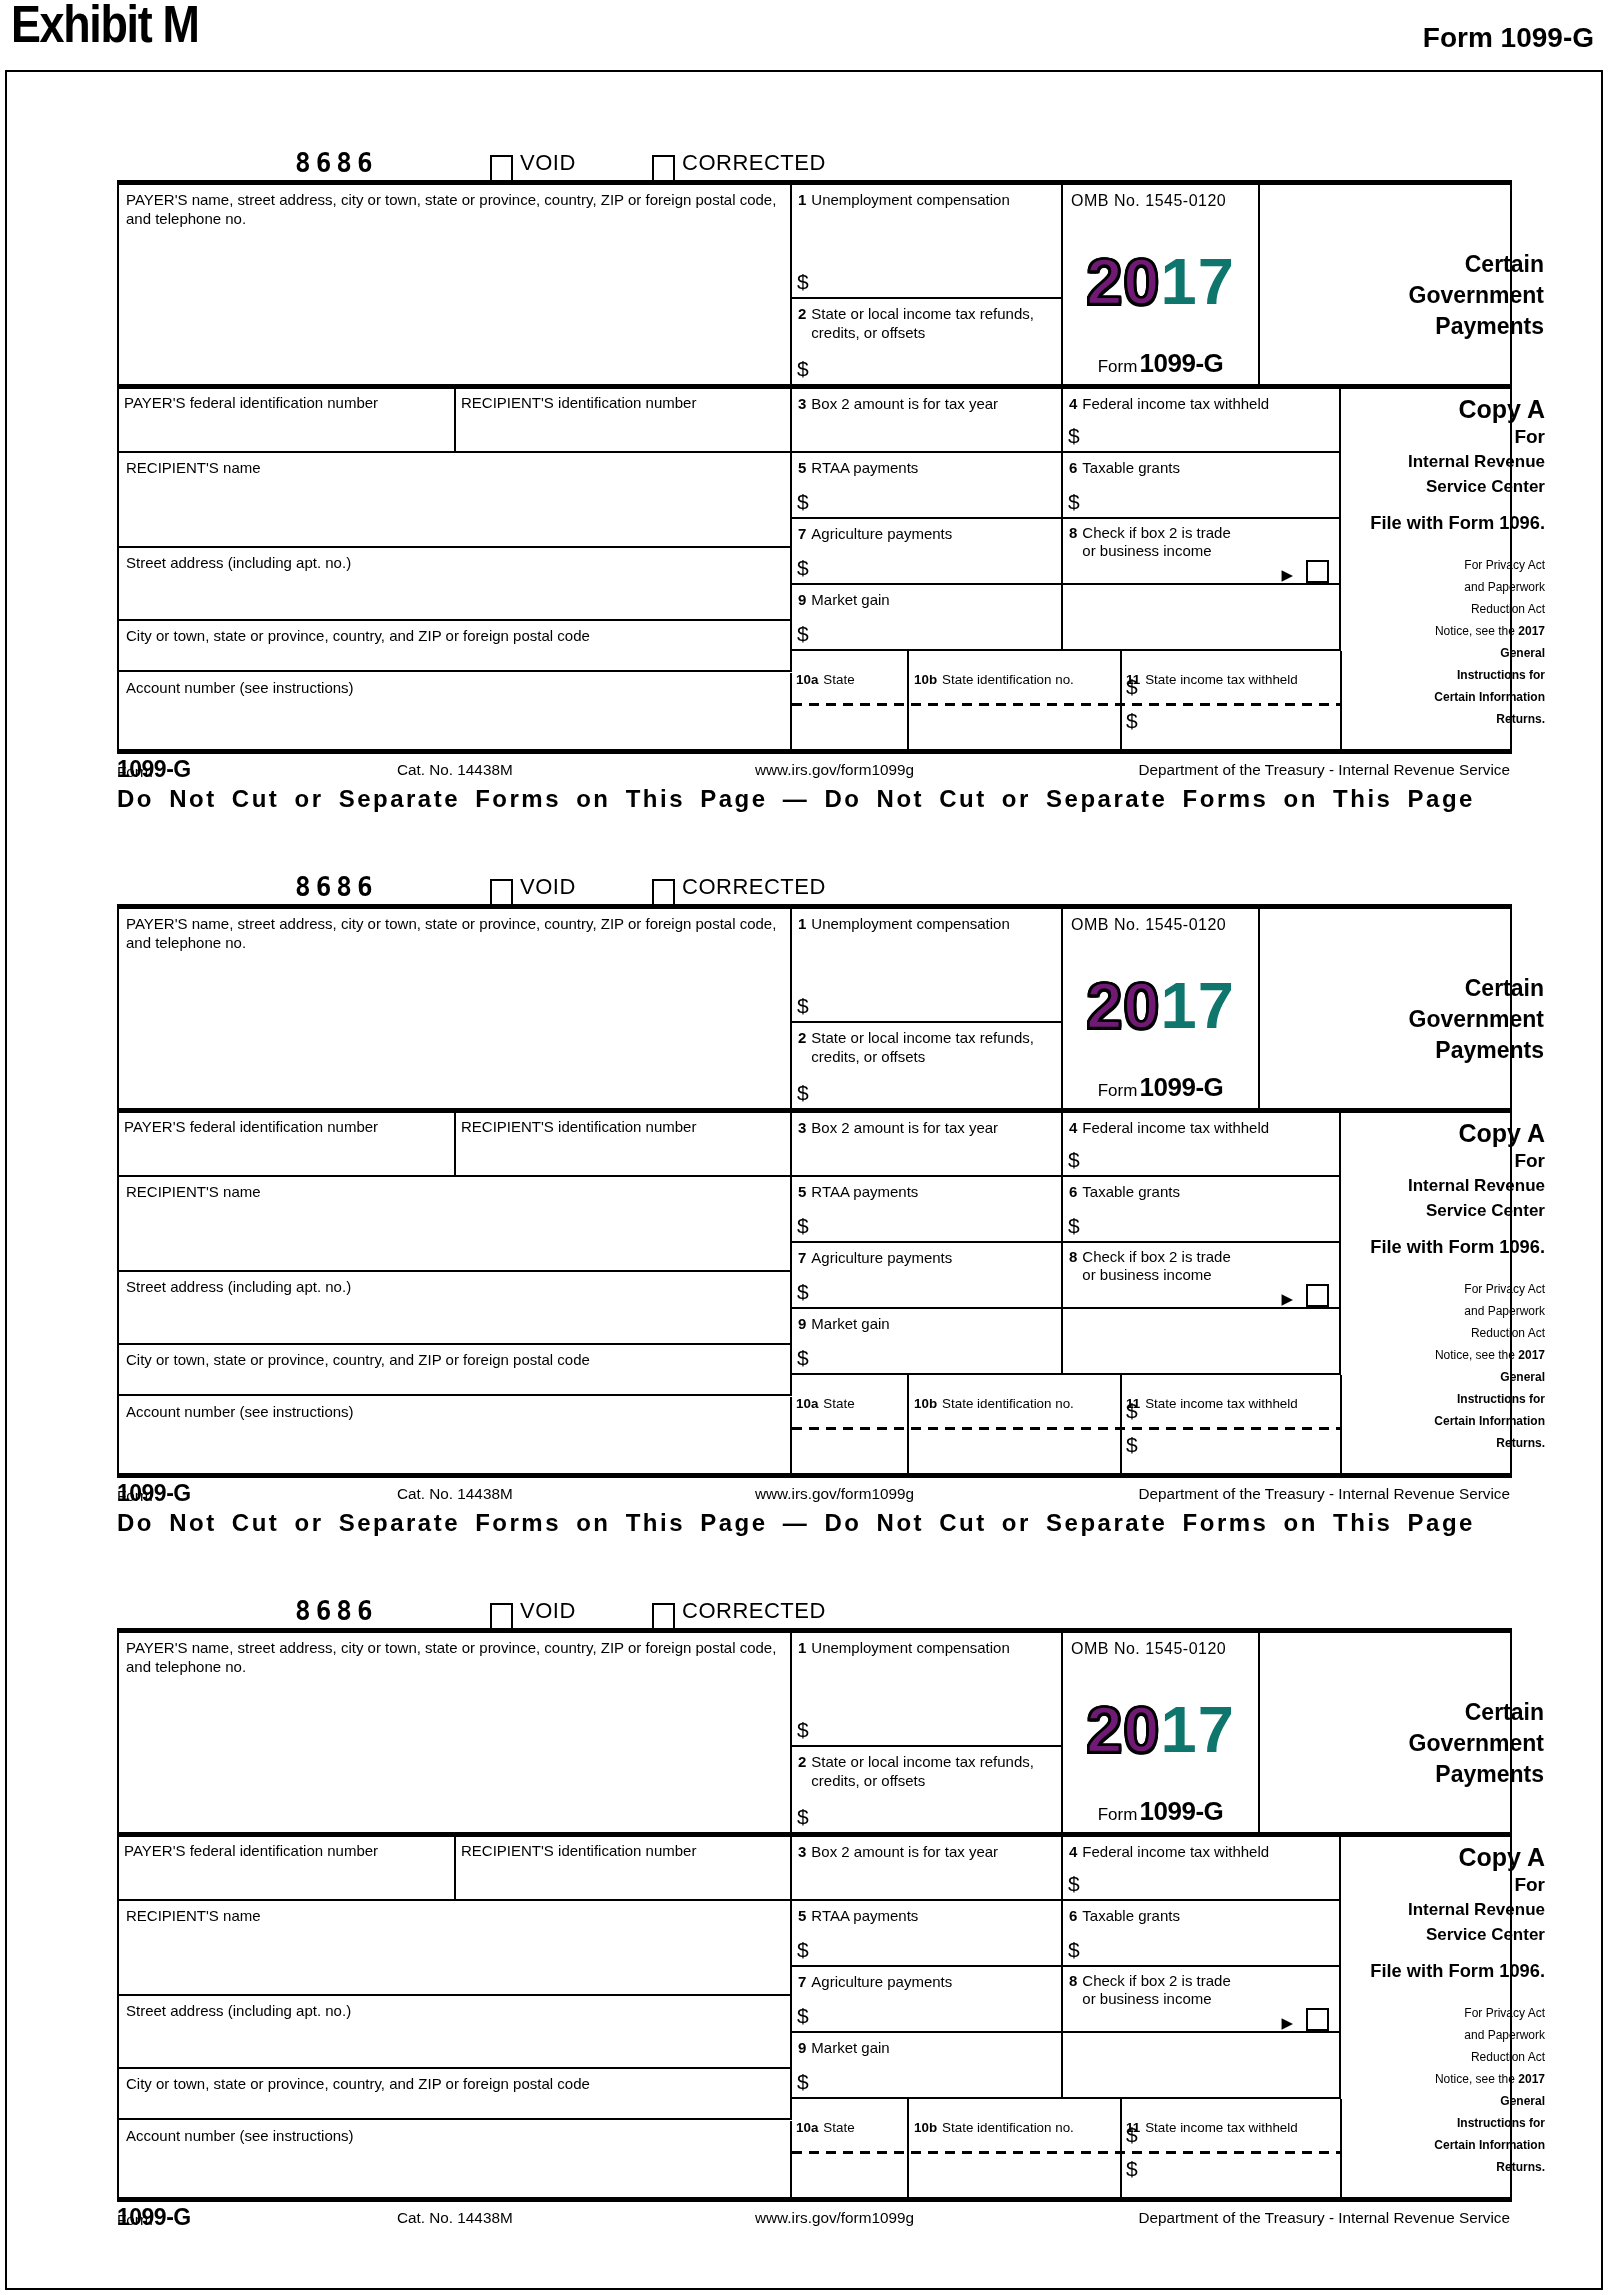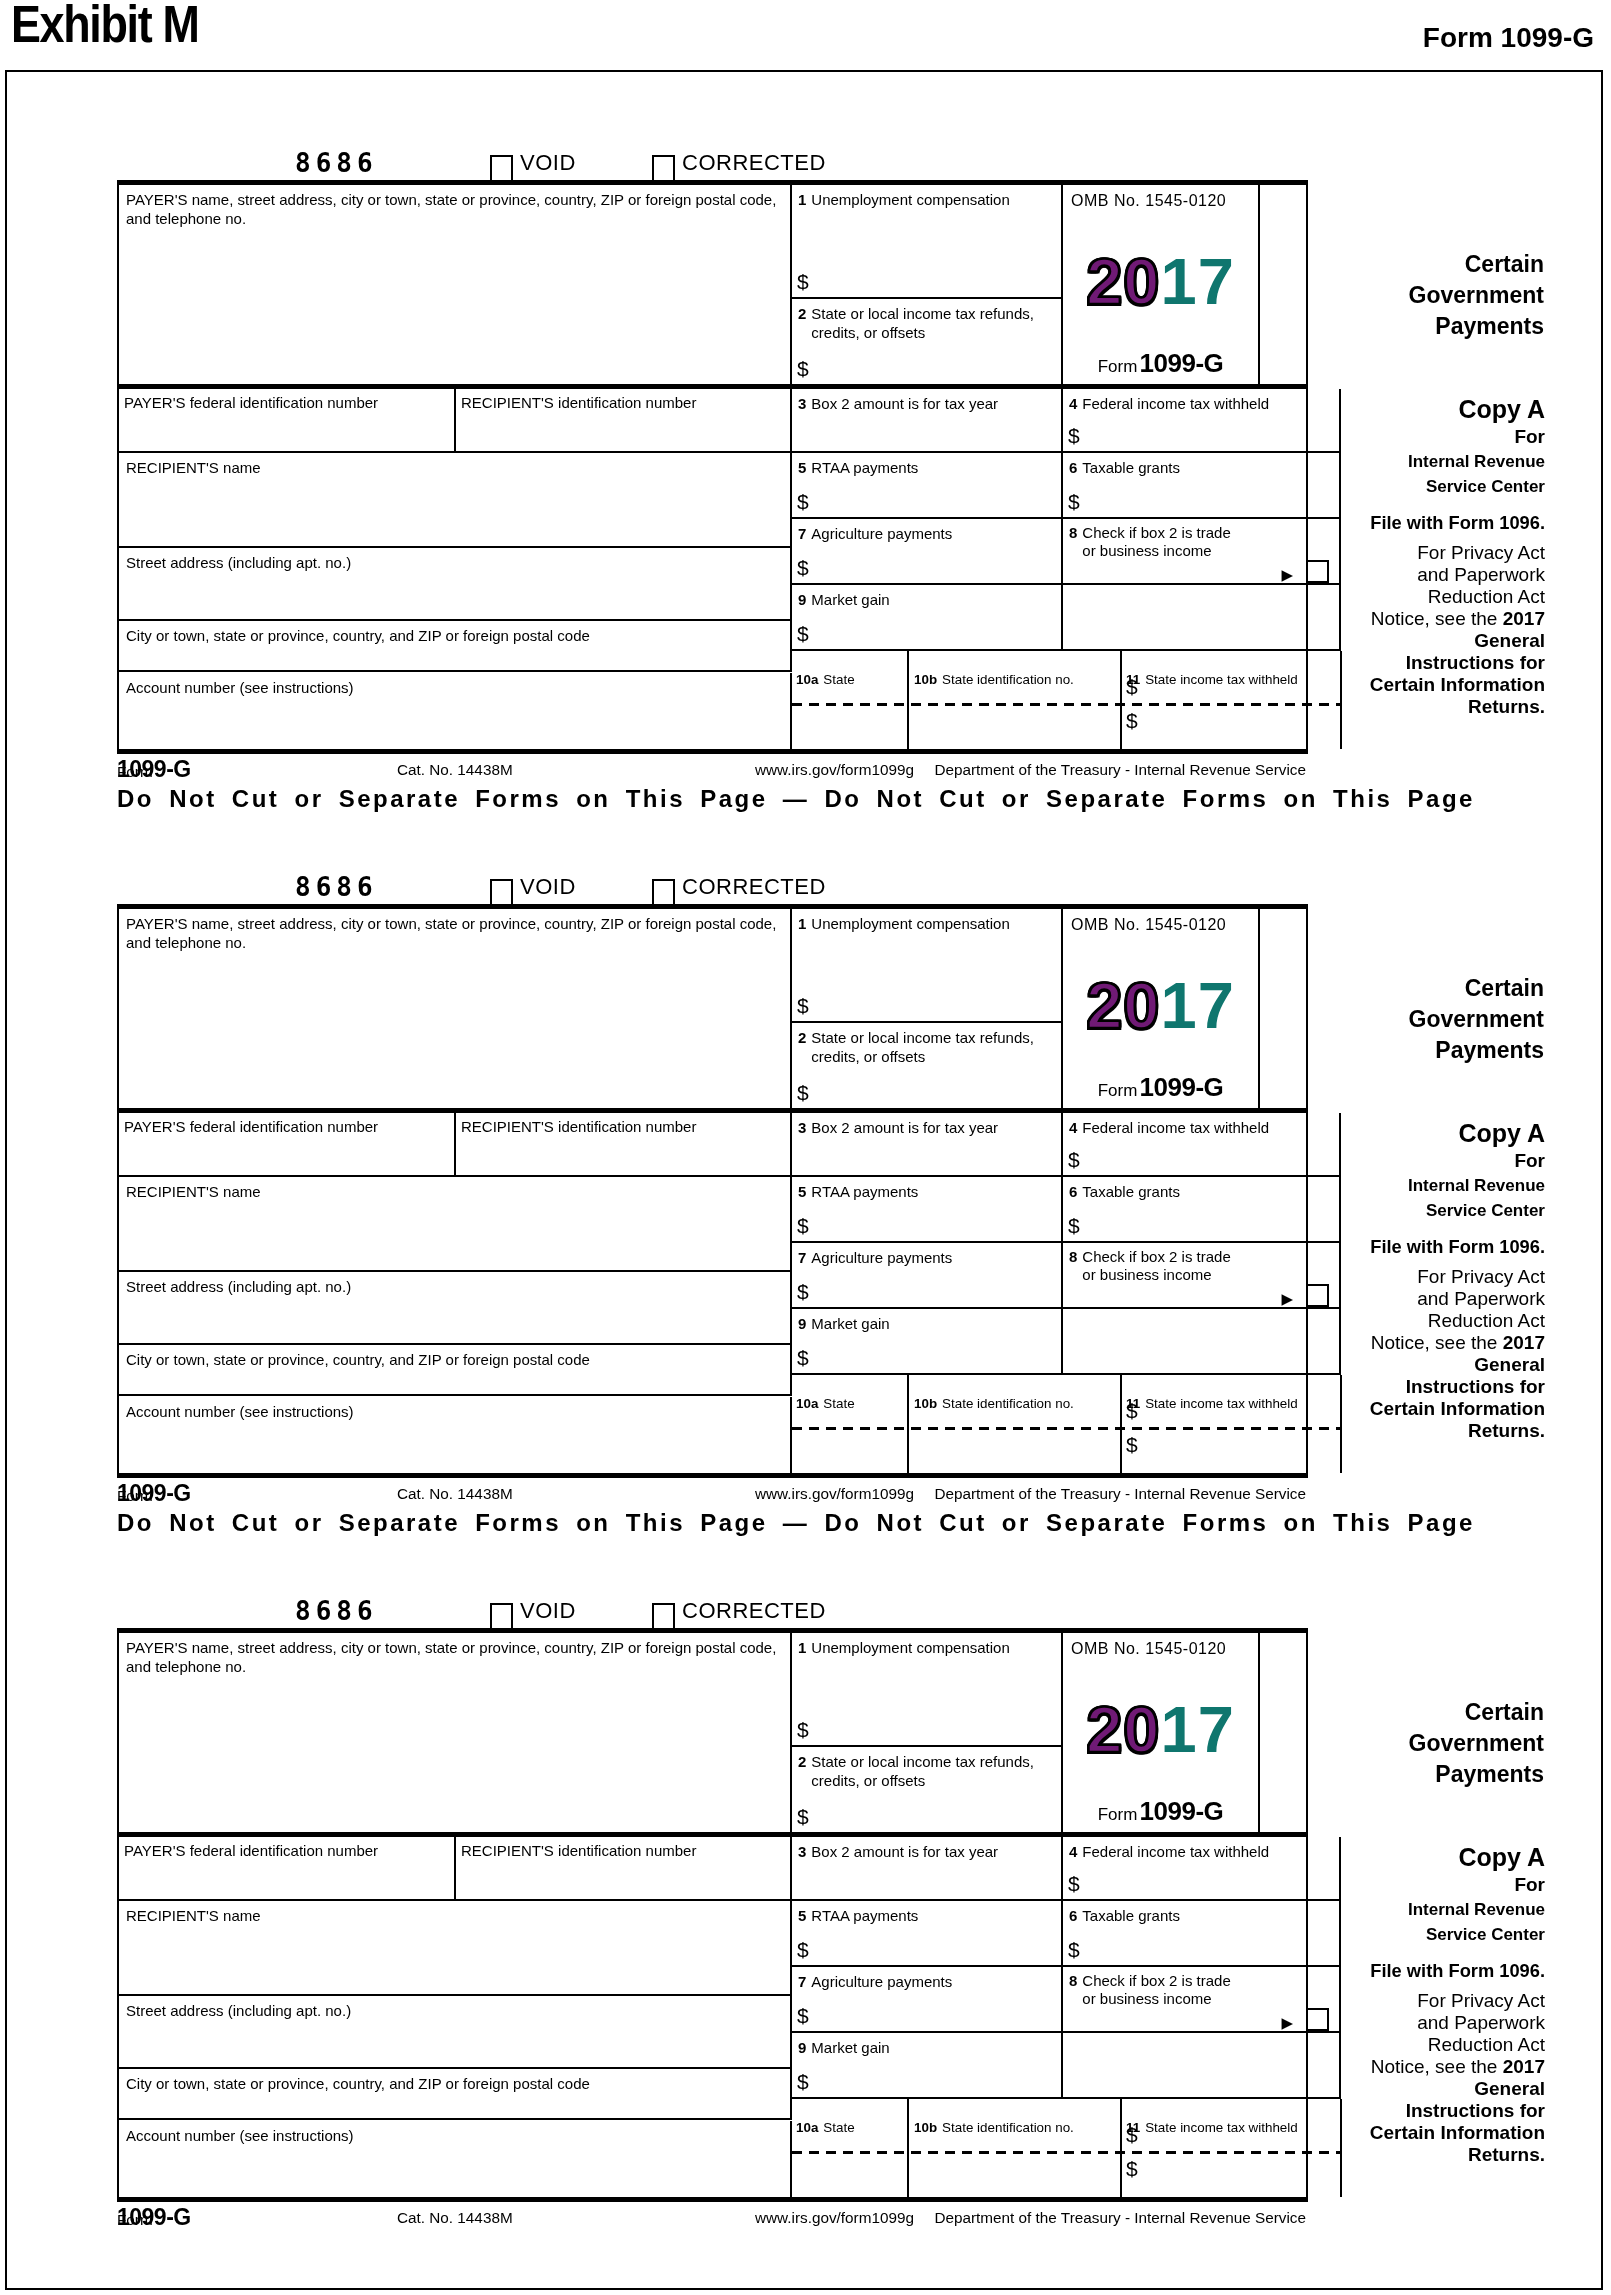--- a/index.html
+++ b/index.html
@@ -4,21 +4,21 @@
 <style>
   * { margin:0; padding:0; box-sizing:border-box; }
   html,body { width:1611px; height:2295px; background:#fff; font-family:"Liberation Sans", sans-serif; color:#000; }
   #page { position:relative; width:1611px; height:2295px; background:#fff; overflow:hidden; }
 
   .exhibit-title { position:absolute; left:11px; top:-5px; font-size:51px; font-weight:700;
     letter-spacing:-1.5px; transform:scaleX(.88); transform-origin:left top; }
   .form-ref { position:absolute; right:17px; top:22px; font-size:28px; font-weight:700; }
   .page-border { position:absolute; left:4.5px; top:70px; width:1598px; height:2220px; border:2.5px solid #000; }
 
-  .form-block { position:absolute; left:117px; width:1191px; }
+  .form-block { position:absolute; left:117px; width:1395px; }
   .code-row { position:relative; height:42px; }
   .print-code { position:absolute; left:178px; bottom:2px; font-family:"DejaVu Sans Mono", monospace;
     font-weight:700; font-size:26px; letter-spacing:5px; }
   .cb { position:absolute; width:23px; height:27px; border:2px solid #000; background:#fff; }
   .cb-void { left:373px; bottom:-2px; }
   .cb-corr { left:535px; bottom:-2px; }
   .cb-label { position:absolute; bottom:4px; font-size:22px; letter-spacing:0.5px; }
   .lbl-void { left:403px; }
   .lbl-corr { left:565px; }
 
@@ -54,21 +54,21 @@
   .dash-line { position:absolute; left:673px; top:518px; width:549px; height:2.5px; z-index:3;
     background:repeating-linear-gradient(90deg,#000 0 10px,transparent 10px 17px); }
   .d-up { position:absolute; left:4px; top:24px; font-size:21px; }
   .d-dn { position:absolute; left:4px; top:58px; font-size:21px; }
 
   .copya-cell { padding:6px 6px 0 3px; display:flex; flex-direction:column; align-items:flex-end; text-align:right; }
   .ca-title { font-size:25px; font-weight:700; line-height:29px; }
   .ca-for { font-size:19px; font-weight:700; line-height:25px;text-align:right; }
   .ca-l2, .ca-l3 { font-size:17px; font-weight:700; line-height:25px; }
   .ca-file { font-size:18.3px; font-weight:700; line-height:23px; margin-top:12px; }
-  .privacy { margin-top:8px; font-size:19px; line-height:22px; }
+  .privacy { margin-top:20px; font-size:12px; line-height:22px; }
   .privacy .pb { font-weight:700; }
 
   .form-footer { position:relative; height:31px; }
   .form-footer span { position:absolute; top:7px; font-size:15.3px; }
   .f-form { left:0; top:2px !important; }
   .f-form .fw { font-size:15.3px; }
   .f-form .fn { font-size:23px; font-weight:700; letter-spacing:-0.5px; }
   .f-cat { left:280px; }
   .f-url { left:638px; }
   .f-dept { right:2px; left:auto; }

